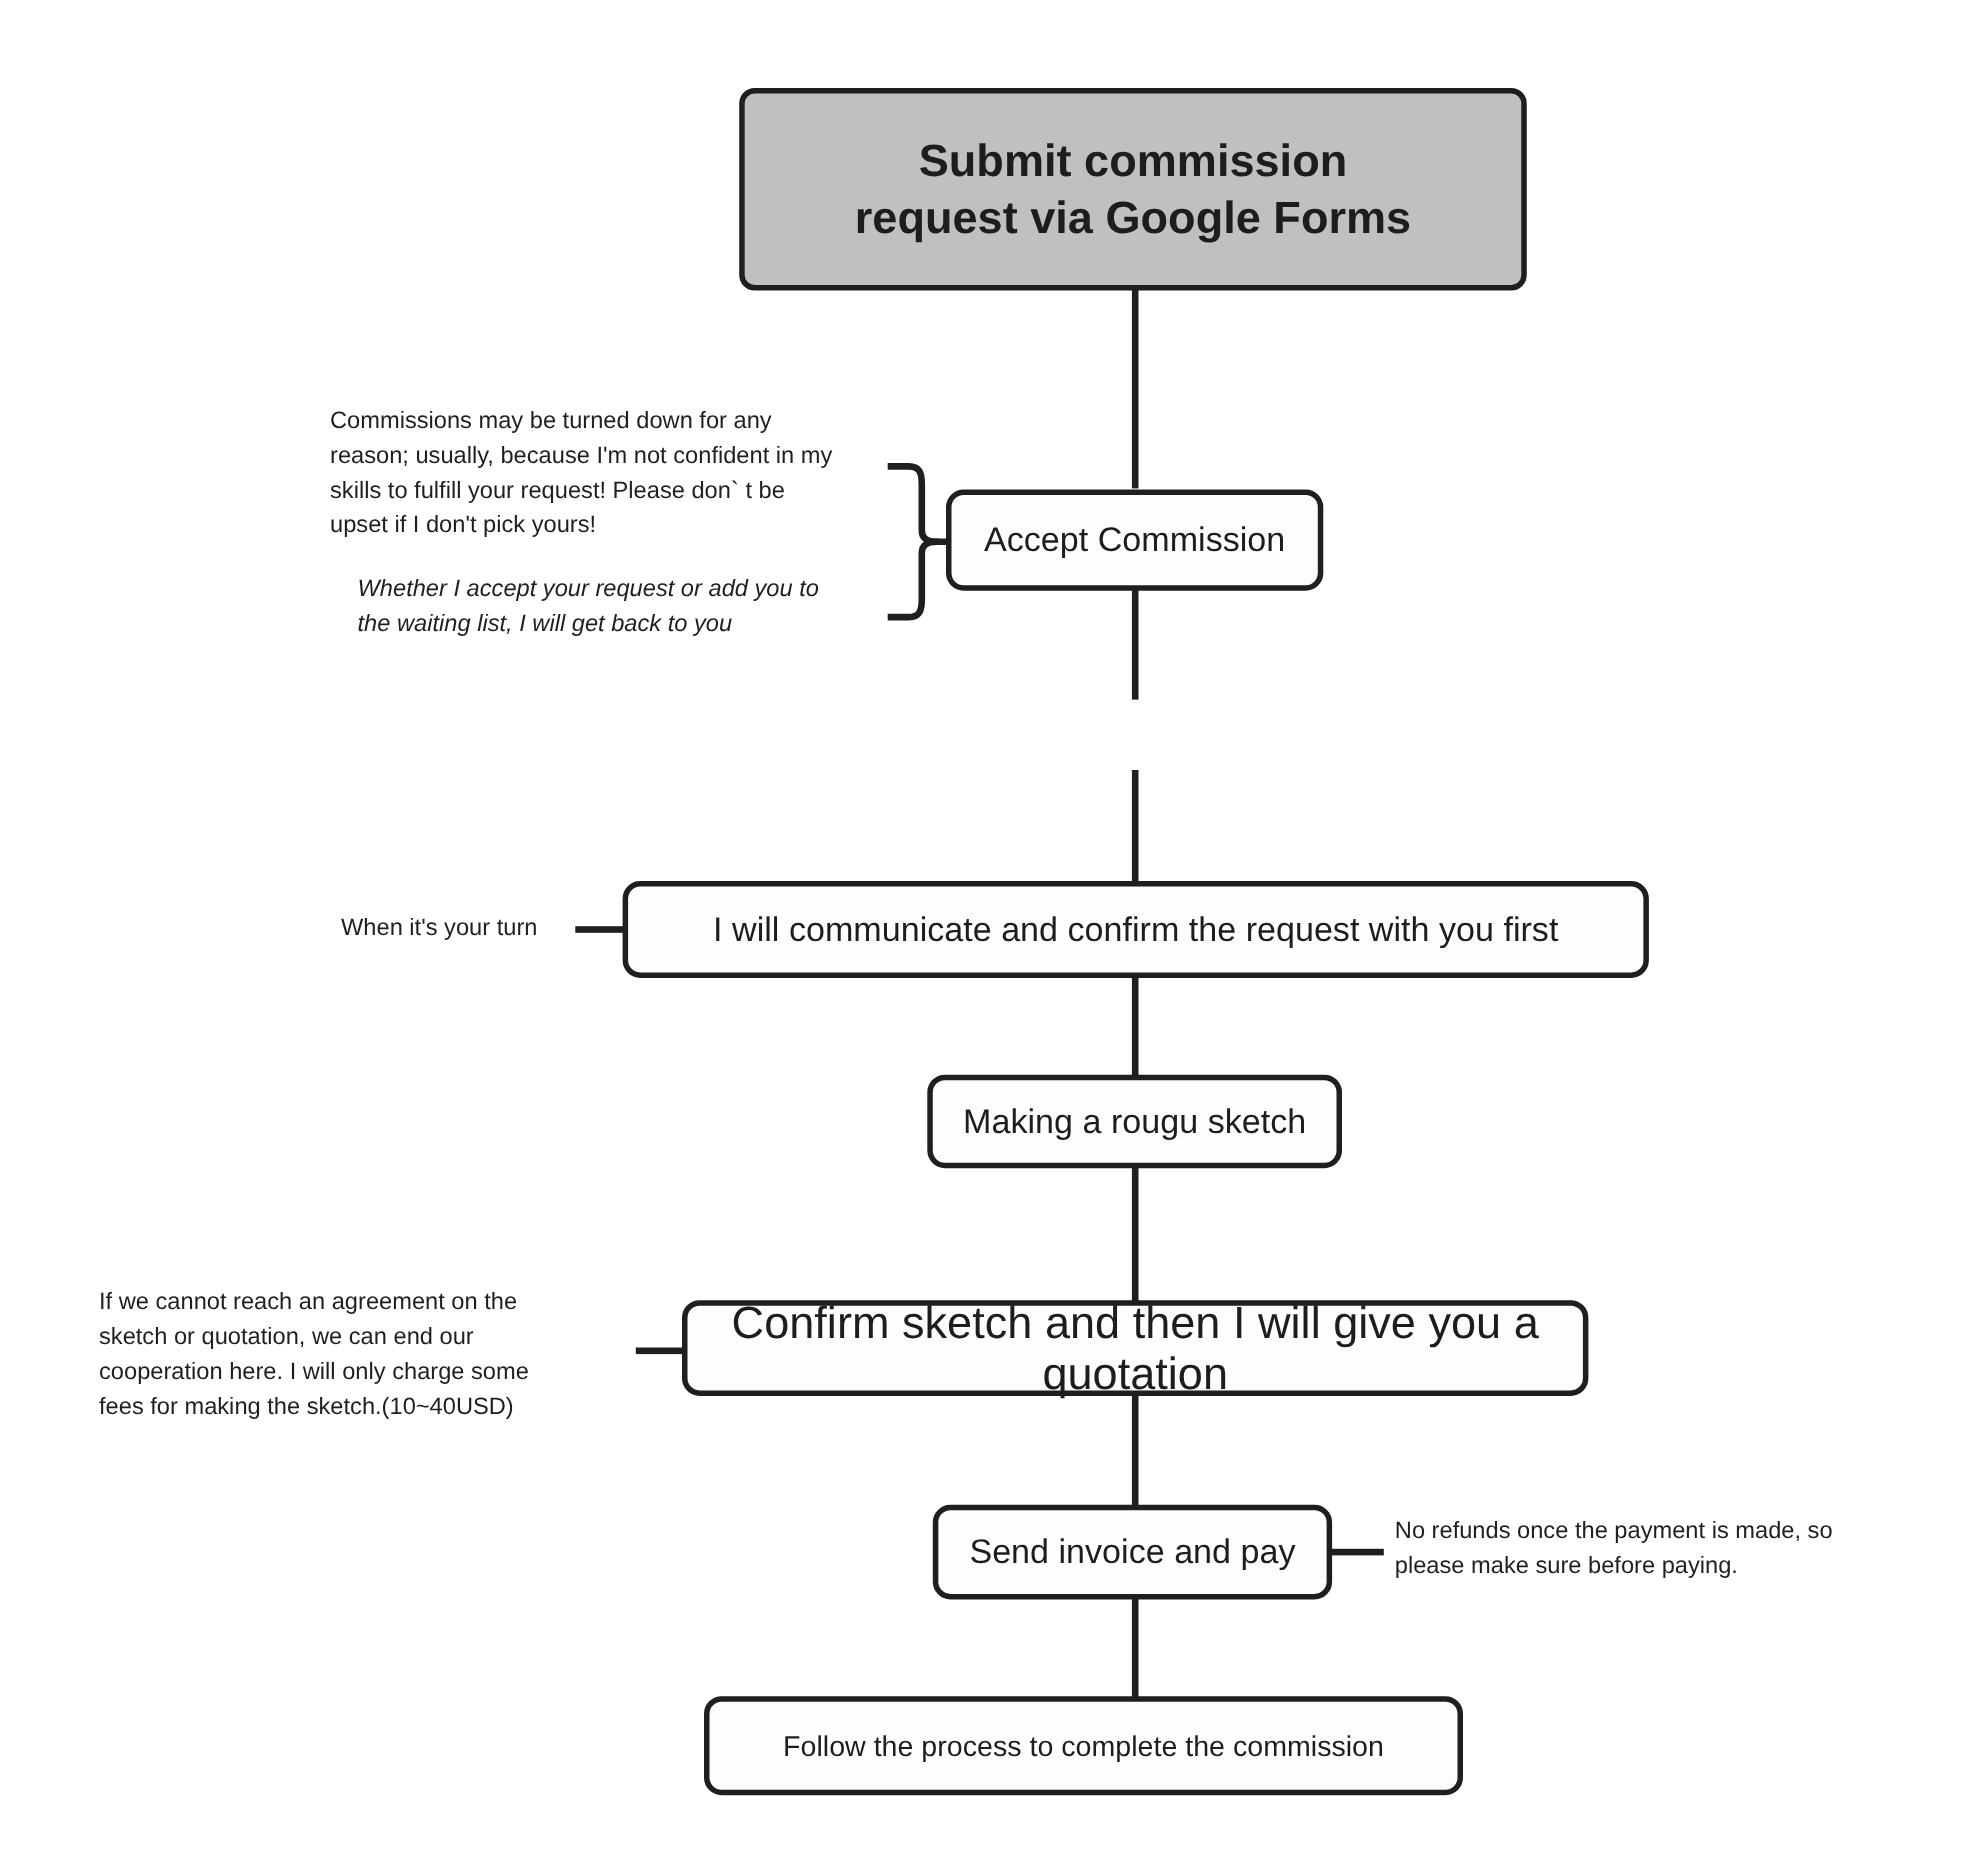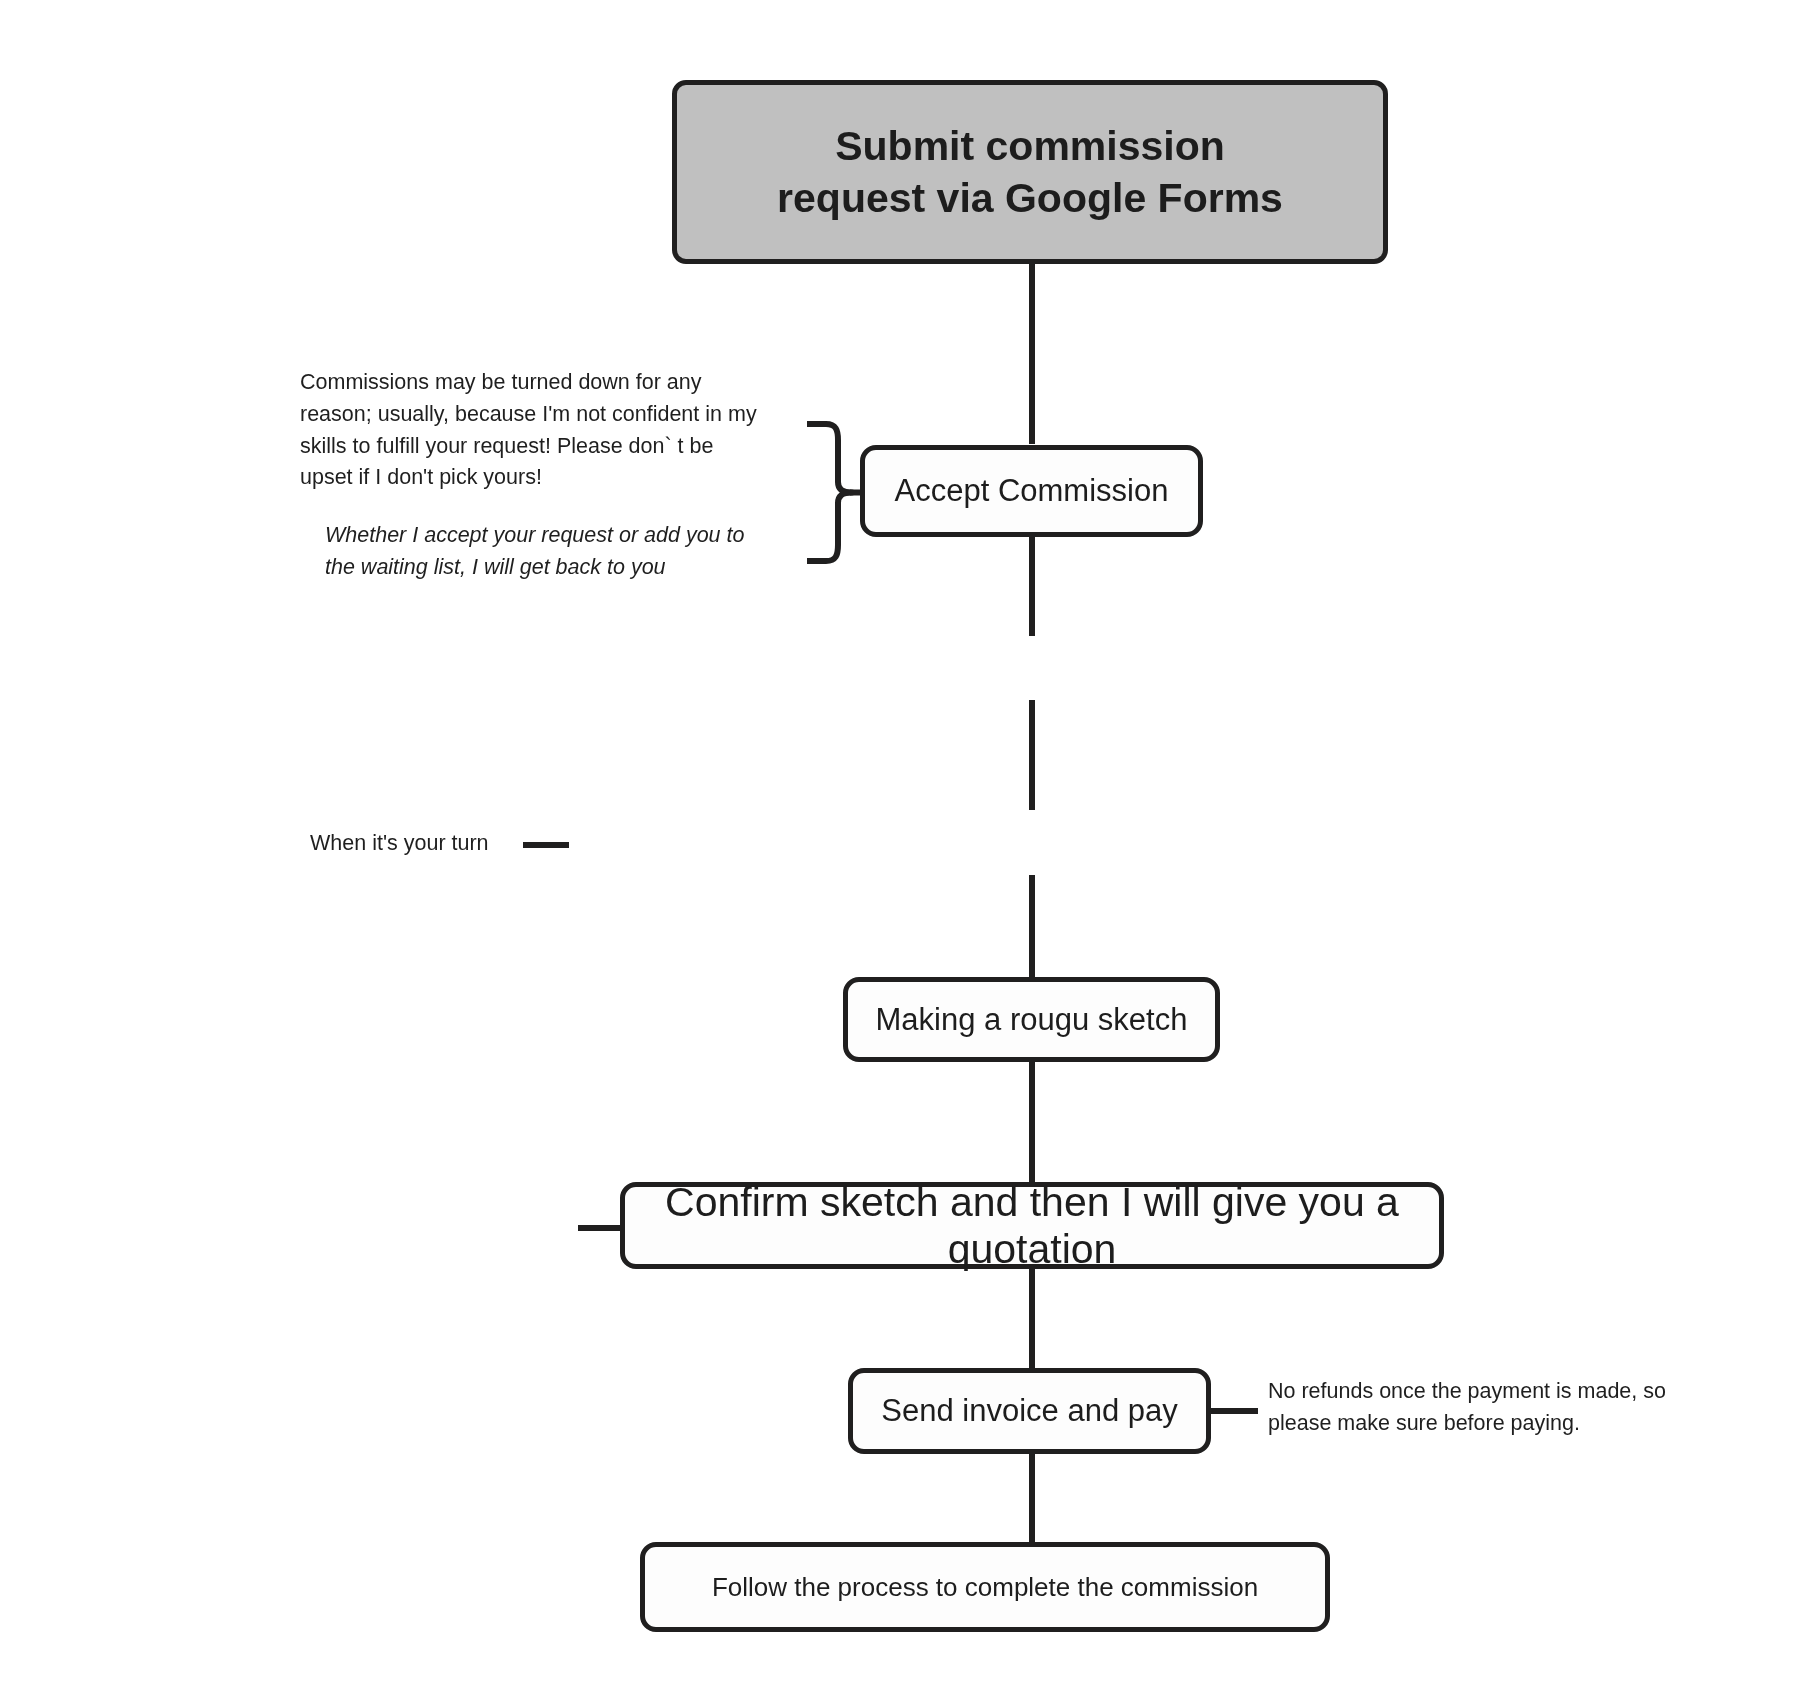--- a/index.html
+++ b/index.html
@@ -80,20 +80,23 @@
   <div class="node start" style="left:672px; top:80px; width:716px; height:184px; font-size:41px;justify-content:center;">
     <span class="node-label">Submit commission
 request via Google Forms</span>
   </div>
 
   <div class="node" style="left:860px; top:445px; width:343px; height:92px; font-size:31px;">
     <span class="node-label">Accept Commission</span>
   </div>
 
 
+  <div class="node" style="left:566px; top:801px; width:933px; height:88px; font-size:31px;">
+    <span class="node-label">I will communicate and confirm the request with you first</span>
+  </div>
 
   <div class="node" style="left:843px; top:977px; width:377px; height:85px; font-size:31px;">
     <span class="node-label">Making a rougu sketch</span>
   </div>
 
   <div class="node" style="left:620px; top:1182px; width:824px; height:87px; font-size:41px;">
     <span class="node-label">Confirm sketch and then I will give you a quotation</span>
   </div>
 
   <div class="node" style="left:848px; top:1368px; width:363px; height:86px; font-size:31px;">
@@ -118,17 +121,21 @@
   <div class="note" style="left:280px; top:367px; width:520px;margin-left:20px;">Commissions may be turned down for any
 reason; usually, because I'm not confident in my
 skills to fulfill your request! Please don` t be
 upset if I don't pick yours!</div>
 
   <div class="note" style="left:325px; top:520px; width:480px;font-style:italic;">Whether I accept your request or add you to
 the waiting list, I will get back to you</div>
 
   <div class="note" style="left:310px; top:828px; width:230px;">When it's your turn</div>
 
+  <div class="note" style="left:90px; top:1168px; width:460px;">If we cannot reach an agreement on the
+sketch or quotation, we can end our
+cooperation here. I will only charge some
+fees for making the sketch.(10~40USD)</div>
 
   <div class="note note-right-align" style="left:1268px; top:1376px; width:470px;">No refunds once the payment is made, so
 please make sure before paying.</div>
 
 </div>
 
 </body></html>

